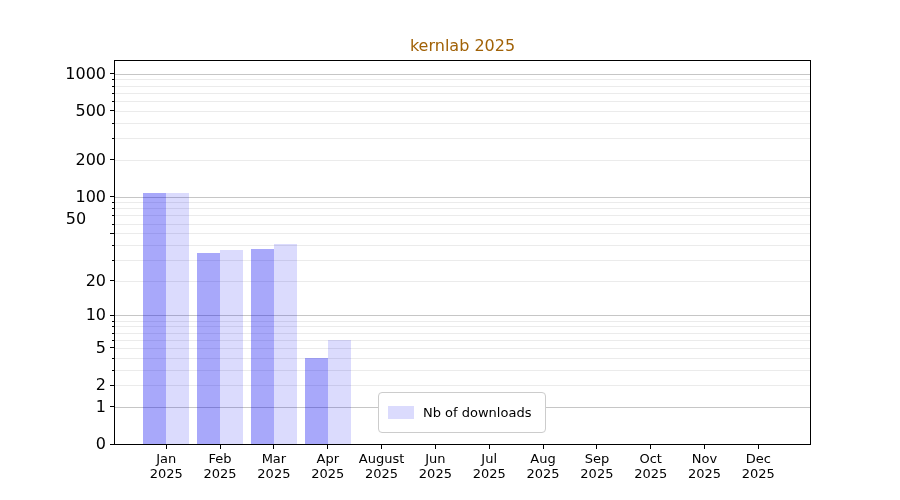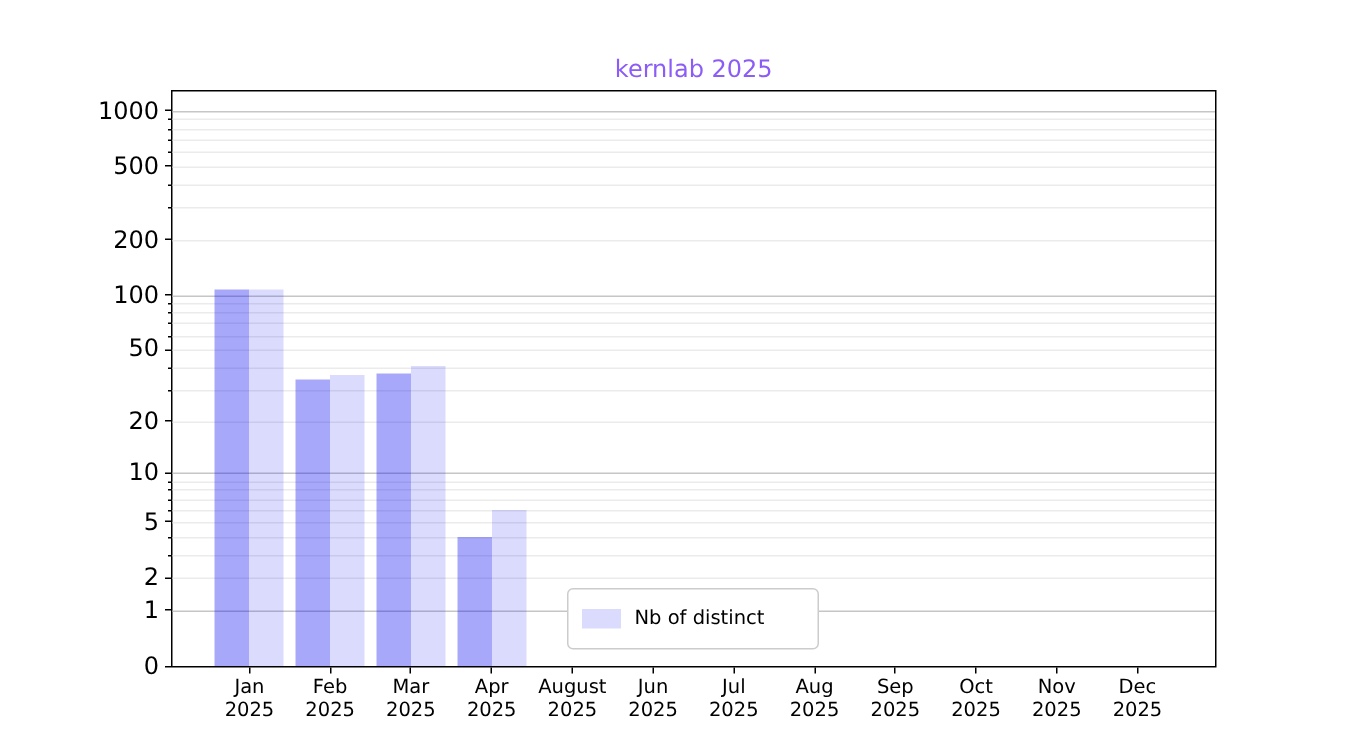--- a/index.html
+++ b/index.html
@@ -3,21 +3,21 @@
 <meta charset="utf-8">
 <style>
   html,body{margin:0;padding:0;background:#fff;}
   #figure{
     position:relative;width:900px;height:500px;background:#ffffff;
     font-family:"DejaVu Sans","Liberation Sans",sans-serif;color:#000;
     overflow:hidden;
   }
   #title{
     position:absolute;left:114px;top:36px;width:697px;
-    text-align:center;font-size:16px;color:#8b5cf6;
+    text-align:center;font-size:16px;color:#a16207;
   }
   #plot{
     position:absolute;left:114px;top:60px;width:697px;height:385px;
     border:1px solid #000;box-sizing:border-box;background:#fff;
   }
   .grid{position:absolute;left:0;width:100%;height:1px;}
   .grid.minor{background:#ebebeb;}
   .grid.major{background:#c6c6c6;}
   .bar{position:absolute;}
   .ytick-label{
@@ -89,21 +89,21 @@
       <div class="ytick-label" style="left: 46px; top: 398.8px;">1</div>
       <div class="tickmark" style="left: 110px; top: 406.3px; width: 4px; height: 1px;"></div>
       <div class="ytick-label" style="left: 46px; top: 377.1px;">2</div>
       <div class="tickmark" style="left: 110px; top: 384.6px; width: 4px; height: 1px;"></div>
       <div class="ytick-label" style="left: 46px; top: 339.9px;">5</div>
       <div class="tickmark" style="left: 110px; top: 347.4px; width: 4px; height: 1px;"></div>
       <div class="ytick-label" style="left: 46px; top: 307.4px;">10</div>
       <div class="tickmark" style="left: 110px; top: 314.9px; width: 4px; height: 1px;"></div>
       <div class="ytick-label" style="left: 46px; top: 272.7px;">20</div>
       <div class="tickmark" style="left: 110px; top: 280.2px; width: 4px; height: 1px;"></div>
-      <div class="ytick-label" style="left: 46px; top: 224px;">50</div>
+      <div class="ytick-label" style="left: 46px; top: 211px; text-align: center;">50</div>
       <div class="tickmark" style="left: 110px; top: 232.6px; width: 4px; height: 1px;"></div>
       <div class="ytick-label" style="left: 46px; top: 188.5px;">100</div>
       <div class="tickmark" style="left: 110px; top: 196px; width: 4px; height: 1px;"></div>
       <div class="ytick-label" style="left: 46px; top: 151.6px;">200</div>
       <div class="tickmark" style="left: 110px; top: 159.1px; width: 4px; height: 1px;"></div>
       <div class="ytick-label" style="left: 46px; top: 102.6px;">500</div>
       <div class="tickmark" style="left: 110px; top: 110.1px; width: 4px; height: 1px;"></div>
       <div class="ytick-label" style="left: 46px; top: 65.5px;">1000</div>
       <div class="tickmark" style="left: 110px; top: 73px; width: 4px; height: 1px;"></div>
       <div class="tickmark" style="left: 111.5px; top: 369.7px; width: 2.5px; height: 1px;"></div>
@@ -158,16 +158,16 @@
       <div class="xtick-label" style="left: 672.5px; top: 451px;">Nov
 2025</div>
       <div class="tickmark" style="left: 757.8px; top: 445px; width: 1px; height: 4px;"></div>
       <div class="xtick-label" style="left: 726.3px; top: 451px;">Dec
 2025</div>
     </div>
 
   <div id="legend">
     <div class="legend-row">
       <span class="legend-swatch" style="background: rgba(0, 0, 240, 0.14);"></span>
-      <span class="legend-label">Nb of distinct</span>
+      <span class="legend-label">Nb of downloads</span>
     </div>
   </div>
 </div>
 
 </body></html>

